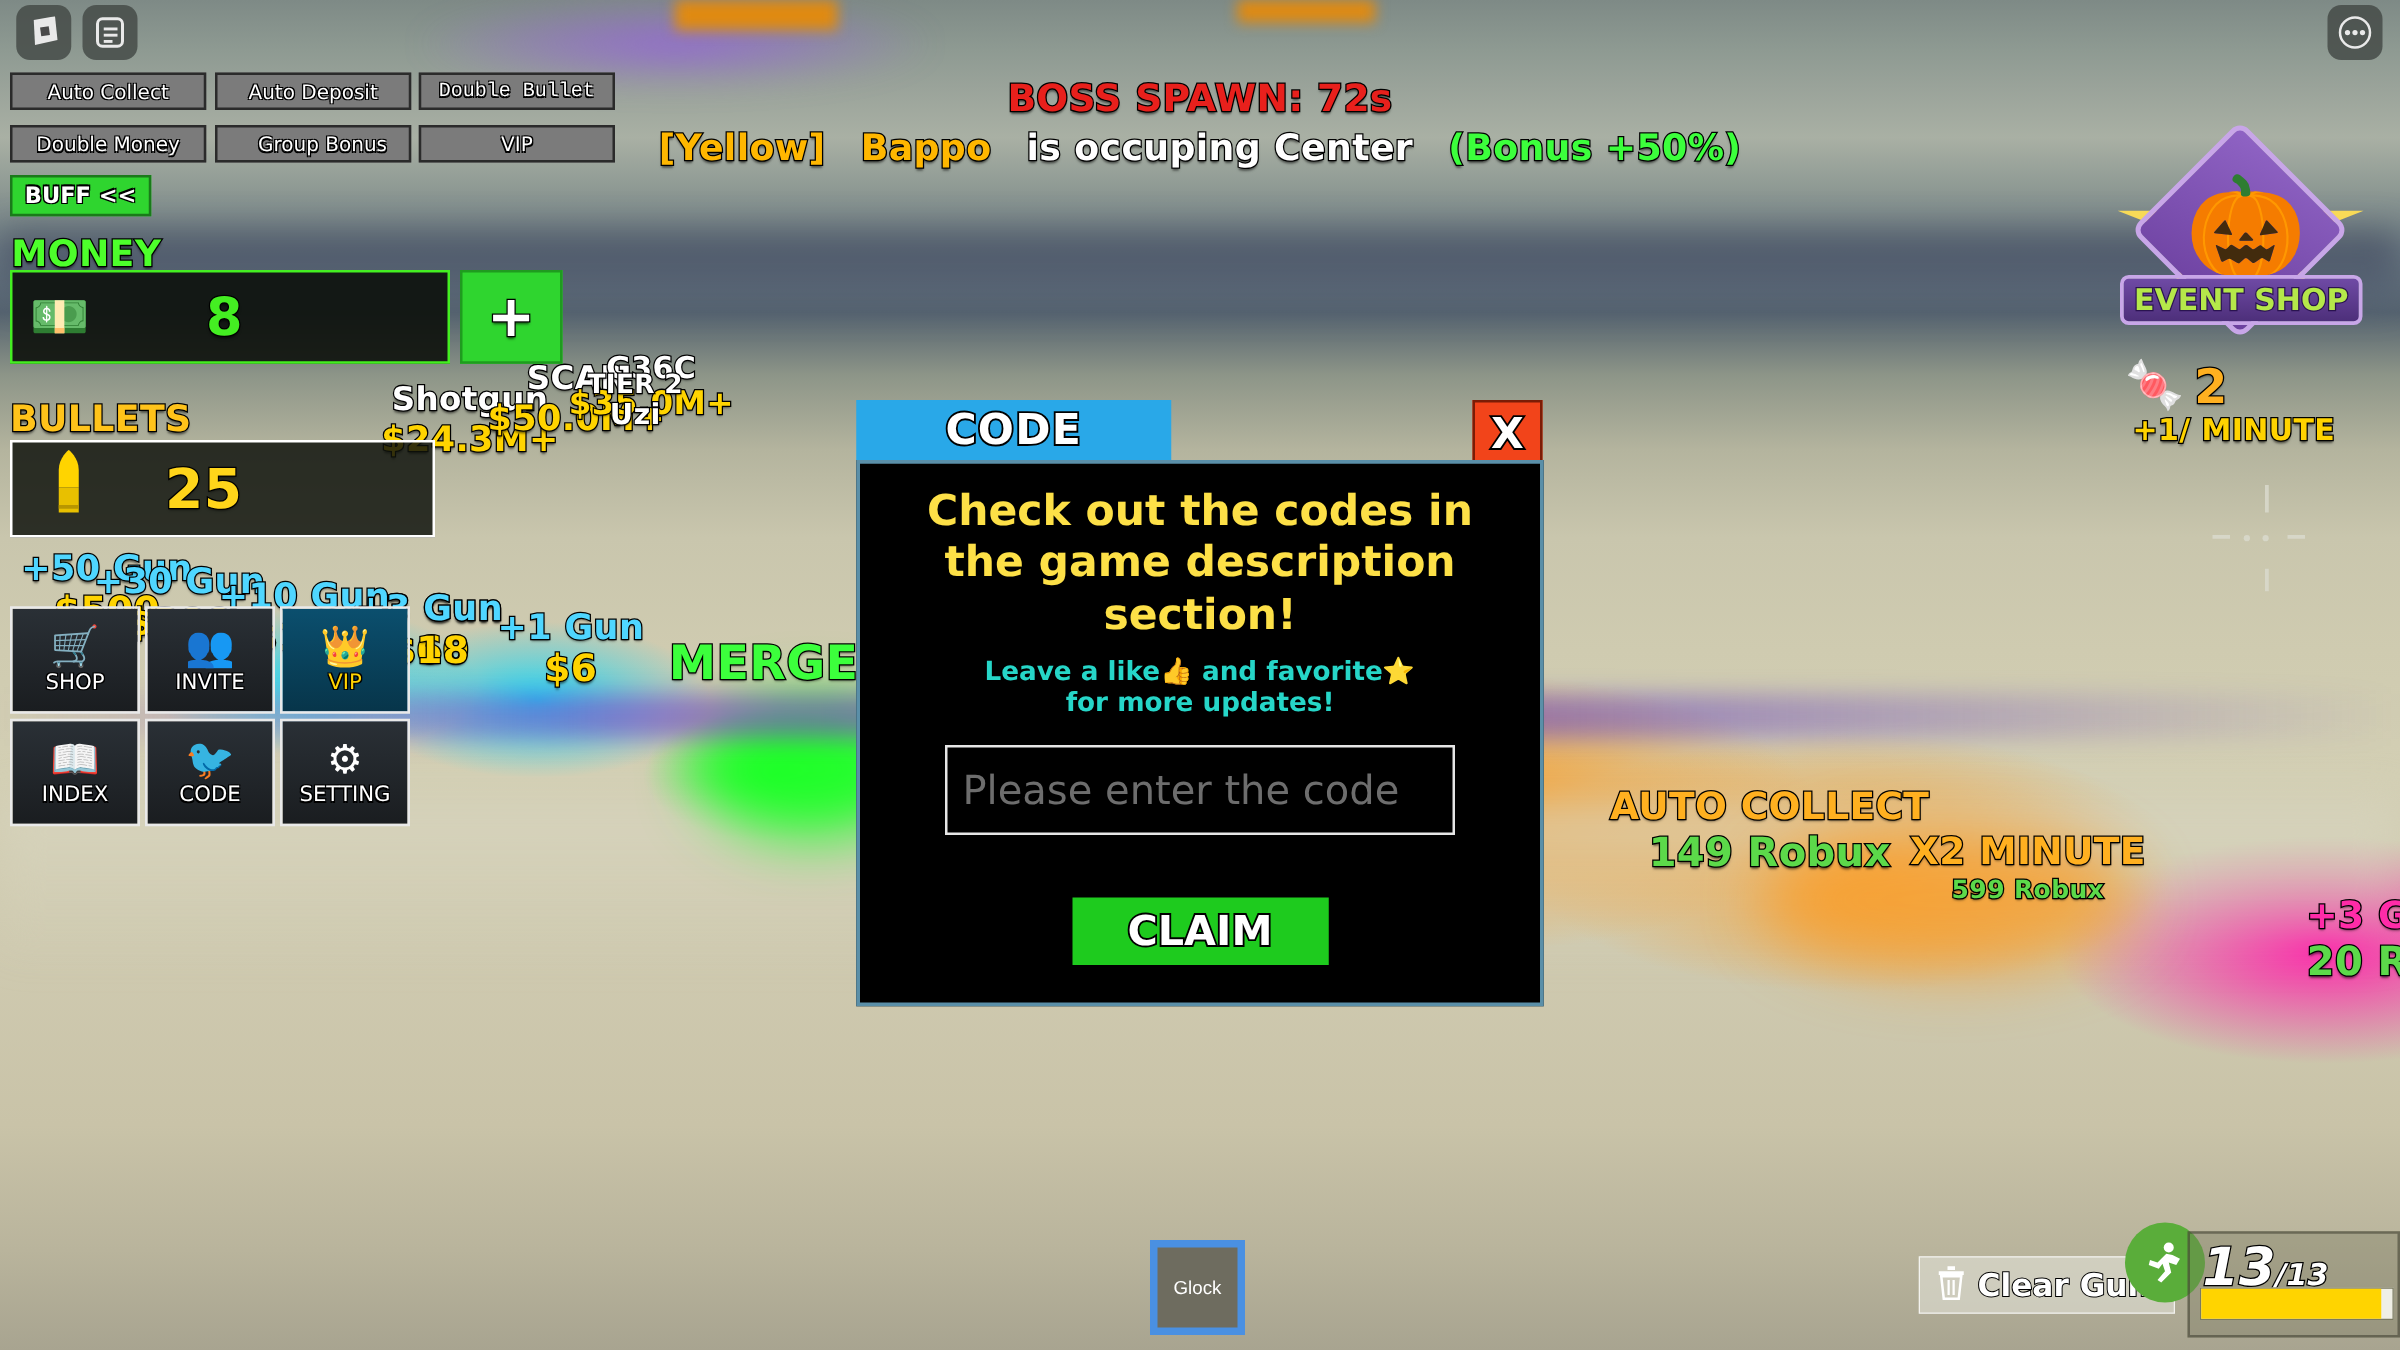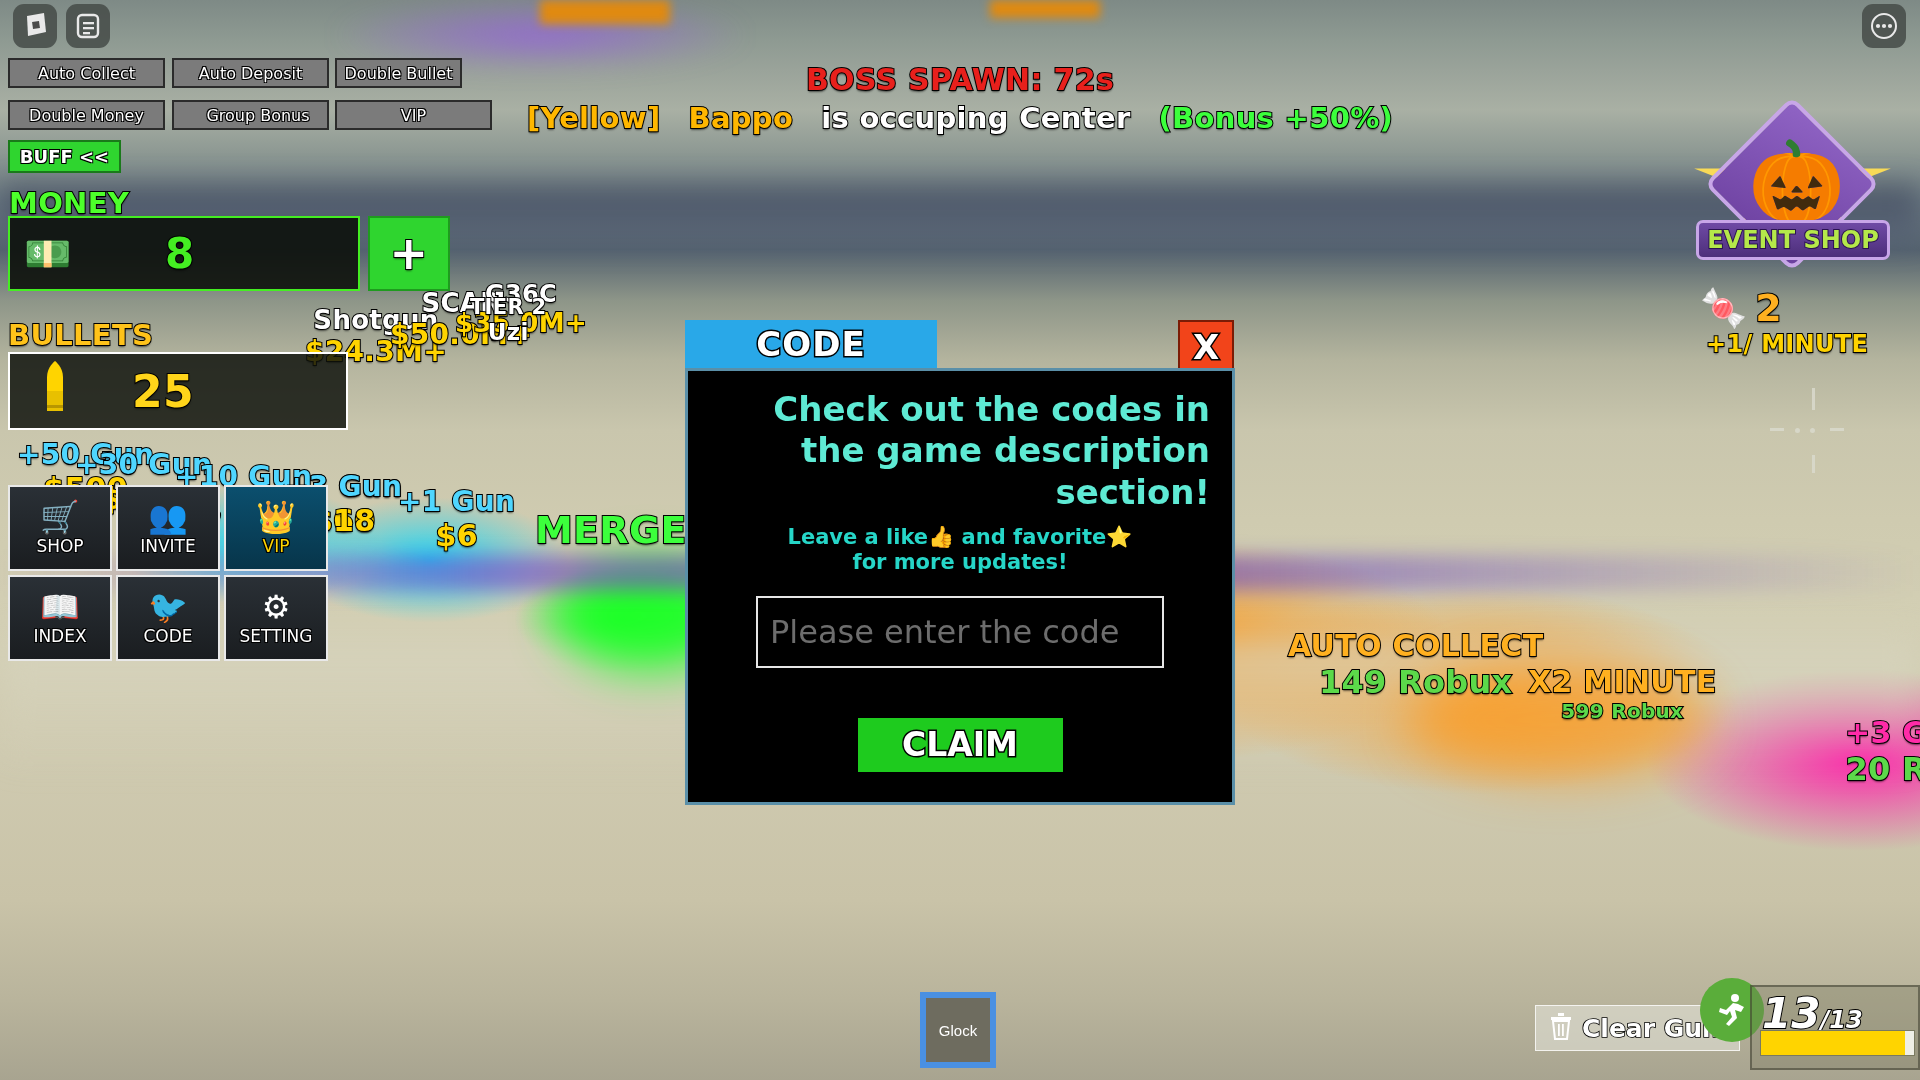--- a/index.html
+++ b/index.html
@@ -253,21 +253,21 @@
     font-family:"DejaVu Sans", sans-serif;
     -webkit-text-stroke:3px #000; paint-order:stroke fill;
   }
   #modal-body {
     position:absolute; left:0; top:48px; width:550px; height:437px;
     background:#000;
     border:3px solid #5a8fa8;
     padding:18px 22px 0 22px;
   }
   #modal-heading {
-    font-size:34px; color:#5eead4; text-align:right; line-height:1.22;
+    font-size:34px; color:#fde047; text-align:center; line-height:1.22;
     font-family:"DejaVu Sans", sans-serif; font-weight:bold;
   }
   #modal-sub1, #modal-sub2 {
     font-size:21px; color:#26d6c8; text-align:center; line-height:1.15;
     font-family:"DejaVu Sans", sans-serif; font-weight:bold;
   }
   #modal-sub1 { margin-top:12px; }
   #code-input {
     display:block; width:408px; height:72px; margin:22px auto 0 auto;
     background:#000; border:2px solid #e6e6e6;
@@ -365,21 +365,21 @@
   <svg width="30" height="30" viewBox="0 0 30 30" aria-hidden="true">
     <circle cx="15" cy="15" r="12" fill="none" stroke="#e9e9e9" stroke-width="2"></circle>
     <circle cx="9" cy="15" r="2.1" fill="#e9e9e9"></circle>
     <circle cx="15" cy="15" r="2.1" fill="#e9e9e9"></circle>
     <circle cx="21" cy="15" r="2.1" fill="#e9e9e9"></circle>
   </svg>
 </div>
 
 <div class="buffbtn" style="left:8px;  top:58px; width:157px;">Auto Collect</div>
 <div class="buffbtn" style="left:172px;top:58px; width:157px;">Auto Deposit</div>
-<div class="buffbtn" style="left:335px;top:58px; width:127px;">Double Bullet</div>
+<div class="buffbtn" style="left:335px;top:58px; width:157px;font-family:Liberation Mono, monospace;">Double Bullet</div>
 <div class="buffbtn" style="left:8px;  top:100px;width:157px;">Double Money</div>
 <div class="buffbtn" style="left:172px;top:100px;width:157px;padding-left:15px;">Group Bonus</div>
 <div class="buffbtn" style="left:335px;top:100px;width:157px;">VIP</div>
 <div id="buff-toggle">BUFF &lt;&lt;</div>
 
 <div id="world-labels">
     <div class="wl" style="left: 0px; top: 438px; margin-left: 17px;">
       <span class="gt t1" style="color: rgb(79, 214, 255); font-size: 28px;">+50 Gun</span>
       <span class="gt t2" style="color: rgb(255, 212, 0); font-size: 30px;">$500</span>
     </div>

